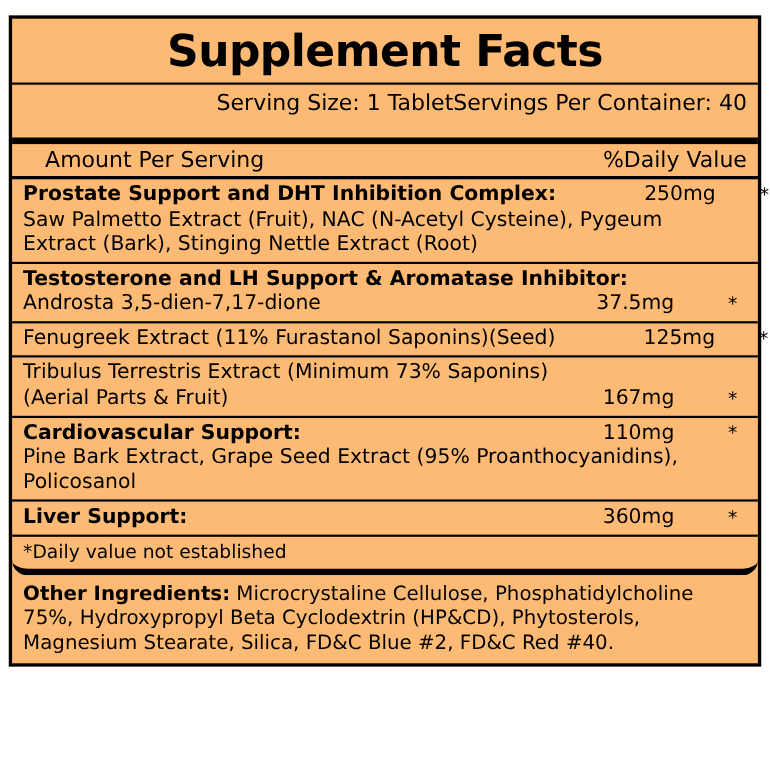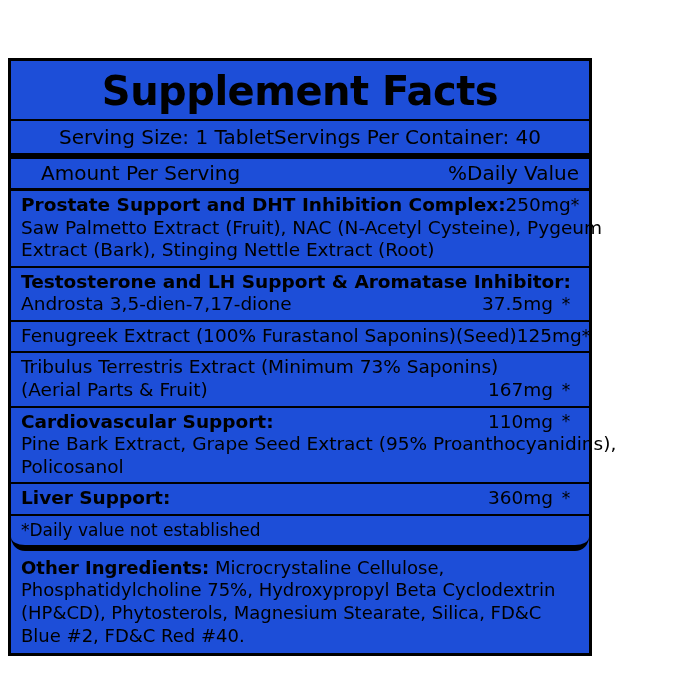--- a/index.html
+++ b/index.html
@@ -12,44 +12,43 @@
     background: #ffffff;
     font-family: "DejaVu Sans", sans-serif;
     color: #000000;
     overflow: hidden;
   }
 
   .panel {
     position: absolute;
     left: 8px;
     top: 14px;
-    width: 584px;
+    width: 684px;
     box-sizing: border-box;
     border: 3px solid #000;
-    background: #1d4ed8;
+    background: #fdba74;
     padding: 0;
-    margin-top: 44px;
   }
 
   .title {
     text-align: center;
     font-size: 40px;
     font-weight: bold;
     letter-spacing: -0.5px;
     line-height: 1.0;
     padding: 10px 0 8px 0;
     border-bottom: 2px solid #000;
   }
 
   .serving-row {
     display: flex;
-    justify-content: center;
+    justify-content: flex-end;
     align-items: baseline;
     font-size: 20px;
-    padding: 4px 10px 4px 10px;
+    padding: 4px 10px 20px 10px;
     border-bottom: 6px solid #000;
   }
   .serving-row .left { white-space: nowrap; }
   .serving-row .right { white-space: nowrap; }
 
   .amount-row {
     display: flex;
     justify-content: space-between;
     align-items: baseline;
     font-size: 20px;
@@ -57,24 +56,25 @@
     border-bottom: 3px solid #000;
   }
 
   .ing-block {
     padding: 3px 10px 4px 10px;
     border-bottom: 2px solid #000;
   }
 
   .line {
     display: flex;
-    align-items: center;
+    align-items: flex-end;
     font-size: 18.5px;
     line-height: 1.22;
     white-space: nowrap;
+    gap: 40px;
   }
   .line .txt { }
   .line .txt.bold { font-weight: bold; }
   .line .spacer { flex: 1 1 auto; }
   .line .amt {
     text-align: right;
     white-space: nowrap;
   }
   .line .star {
     width: 26px;
@@ -147,21 +147,21 @@
     <div class="line">
       <span class="txt">Androsta 3,5-dien-7,17-dione</span>
       <span class="spacer"></span>
       <span class="amt">37.5mg</span>
       <span class="star">*</span>
     </div>
   </div>
 
   <div class="ing-block">
     <div class="line">
-      <span class="txt">Fenugreek Extract (100% Furastanol Saponins)(Seed)</span>
+      <span class="txt">Fenugreek Extract (11% Furastanol Saponins)(Seed)</span>
       <span class="spacer"></span>
       <span class="amt">125mg</span>
       <span class="star">*</span>
     </div>
   </div>
 
   <div class="ing-block">
     <div class="subline">Tribulus Terrestris Extract (Minimum 73% Saponins)</div>
     <div class="line">
       <span class="txt">(Aerial Parts &amp; Fruit)</span>

